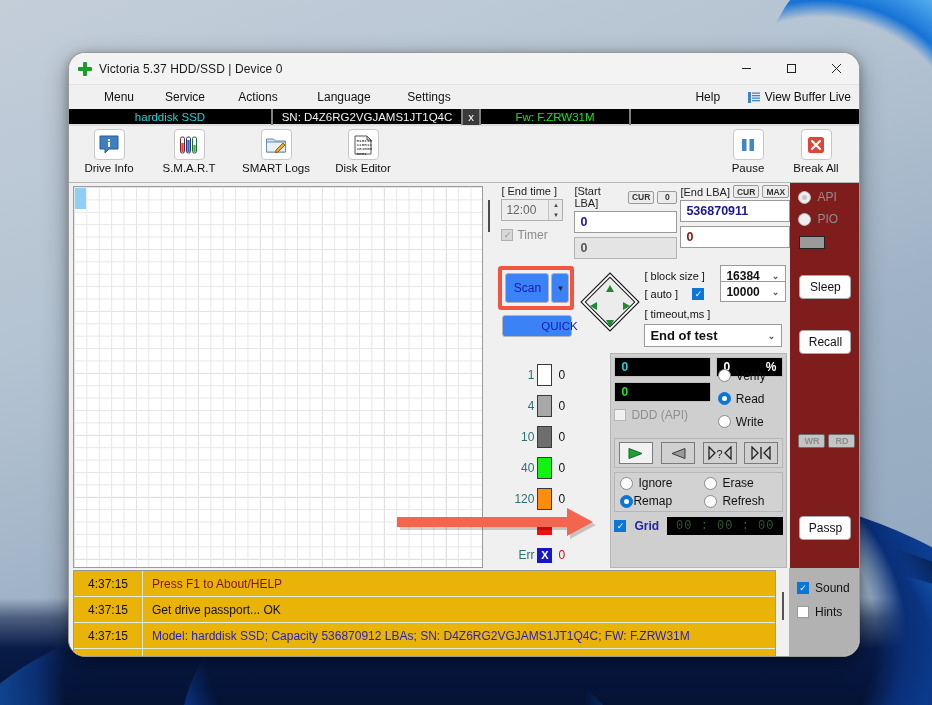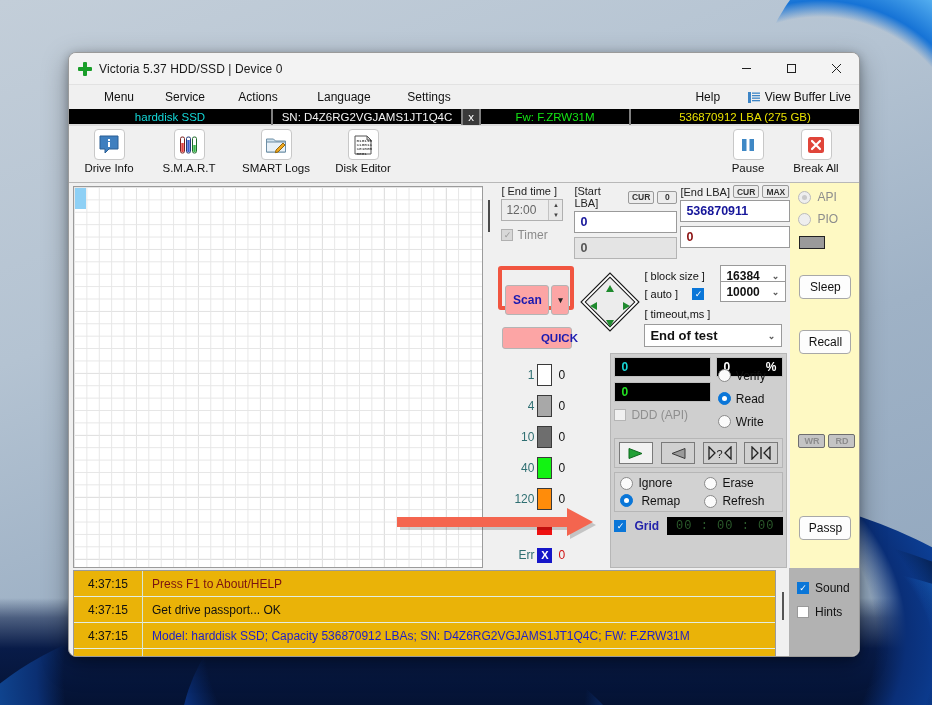--- a/index.html
+++ b/index.html
@@ -41,21 +41,21 @@
   #desktop .darkbase {
     position:absolute; left:0; right:0; top:598px; height:110px;
     background: linear-gradient(180deg, rgba(8,24,64,0.0) 0%, rgba(8,26,70,0.55) 18%, #081b48 46%, #041232 100%);
   }
 
   
   #window {
     position:absolute; left:68px; top:52px; width:792px; height:605px;
     background:#f0f0f0;
     border:1px solid #9a9a9a;
-    border-radius:8px;
+    border-radius:17px;
     box-shadow: 0 8px 26px rgba(0,0,0,0.35), 0 2px 8px rgba(0,0,0,0.25);
     overflow:hidden;
     font-size:12px;
     color:#111;
   }
 
   
   .titlebar {
     height:32px; background:#f3f3f3; display:flex; align-items:center;
     border-bottom:1px solid #e2e2e2;
@@ -190,23 +190,23 @@
 
   .radio { width:13px; height:13px; border-radius:50%; border:1px solid #8a8a8a;
            background:#fbfbfb; display:inline-flex; align-items:center; justify-content:center; flex:none;}
   .radio.on { border-color:#0a76d8; background:#0a76d8; }
   .radio.on::after { content:""; width:5px; height:5px; border-radius:50%; background:#fff; }
   .radio.dis { border-color:#bbb; background:#eee; }
   .radio.dis.on2 { background:#eee; }
   .radio.dis.on2::after { content:""; width:5px; height:5px; border-radius:50%; background:#c9c9c9; }
 
   .btn3d {
-    background:#fca5a5; border:1px solid #b4b4b4; border-radius:3px;
+    background:#3b82f6; border:1px solid #b4b4b4; border-radius:3px;
     display:flex; align-items:center; justify-content:center;
-    font-size:12px; color:#1a1ab0; font-weight:bold; cursor:default;margin-top:12px;
+    font-size:12px; color:#1a1ab0; font-weight:normal; cursor:default;
   }
 
   .red-highlight {
     position:absolute; border:4px solid #f15540; border-radius:3px;
   }
 
   
   .compass { position:absolute; width:56px; height:56px; }
   .compass .sq {
     position:absolute; left:8px; top:8px; width:40px; height:40px;
@@ -246,21 +246,21 @@
   }
 
   
   .tbtn {
     width:34px; height:22px; background:#d0d0d0; border:1px solid #7a7a7a;
     display:flex; align-items:center; justify-content:center;
   }
 
   
   .rightcol {
-    width:70px; background:#fef9c3; position:relative;
+    width:70px; background:#7f1d1d; position:relative;
   }
   .rbtn {
     position:absolute; left:9px; width:52px; height:24px;
     background:#fdfdfd; border:1px solid #a8a8a8; border-radius:4px;
     display:flex; align-items:center; justify-content:center;
     font-size:12px; color:#111;
   }
   .smallbadge {
     position:absolute; width:27px; height:14px; background:#c4c4c4;
     border:1px solid #6e6e6e; border-radius:2px;
@@ -345,21 +345,20 @@
       </svg>
       <span class="vb-text">View Buffer Live</span>
     </div>
   </div>
 
   <div class="infostrip">
     <div class="is-seg is-model">harddisk SSD</div>
     <div class="is-seg is-sn">SN: D4Z6RG2VGJAMS1JT1Q4C</div>
     <div class="is-seg is-x">x</div>
     <div class="is-seg is-fw">Fw: F.ZRW31M</div>
-    <div class="is-seg is-lba">536870912 LBA (275 GB)</div>
   </div>
 
   <div class="toolbar">
 
     <div class="tb-btn" style="margin-left:6px;">
       <div class="tb-ico">
         <svg width="22" height="22" viewBox="0 0 22 22">
           <path d="M2 2 h18 v13 h-9 l-4 4 v-4 h-5 z" fill="#3f7fbf" stroke="#2b5f94" stroke-width="1"></path>
           <rect x="10" y="5" width="2" height="2" fill="#fff"></rect>
           <rect x="10" y="8" width="2" height="5" fill="#fff"></rect>
@@ -632,21 +631,21 @@
               <div style="display:flex;align-items:center;gap:5px;width:84px;">
                 <span class="radio"></span>
                 <span style="font-size:12px;">Ignore</span>
               </div>
               <div style="display:flex;align-items:center;gap:5px;">
                 <span class="radio"></span>
                 <span style="font-size:12px;">Erase</span>
               </div>
             </div>
             <div style="display:flex;margin-top:4px;">
-              <div style="display:flex;align-items:flex-start;gap:8px;width:84px;">
+              <div style="display:flex;align-items:flex-end;gap:0;width:84px;">
                 <span class="radio on"></span>
                 <span style="font-size:12px;">Remap</span>
               </div>
               <div style="display:flex;align-items:center;gap:5px;">
                 <span class="radio"></span>
                 <span style="font-size:12px;">Refresh</span>
               </div>
             </div>
           </div>
 

